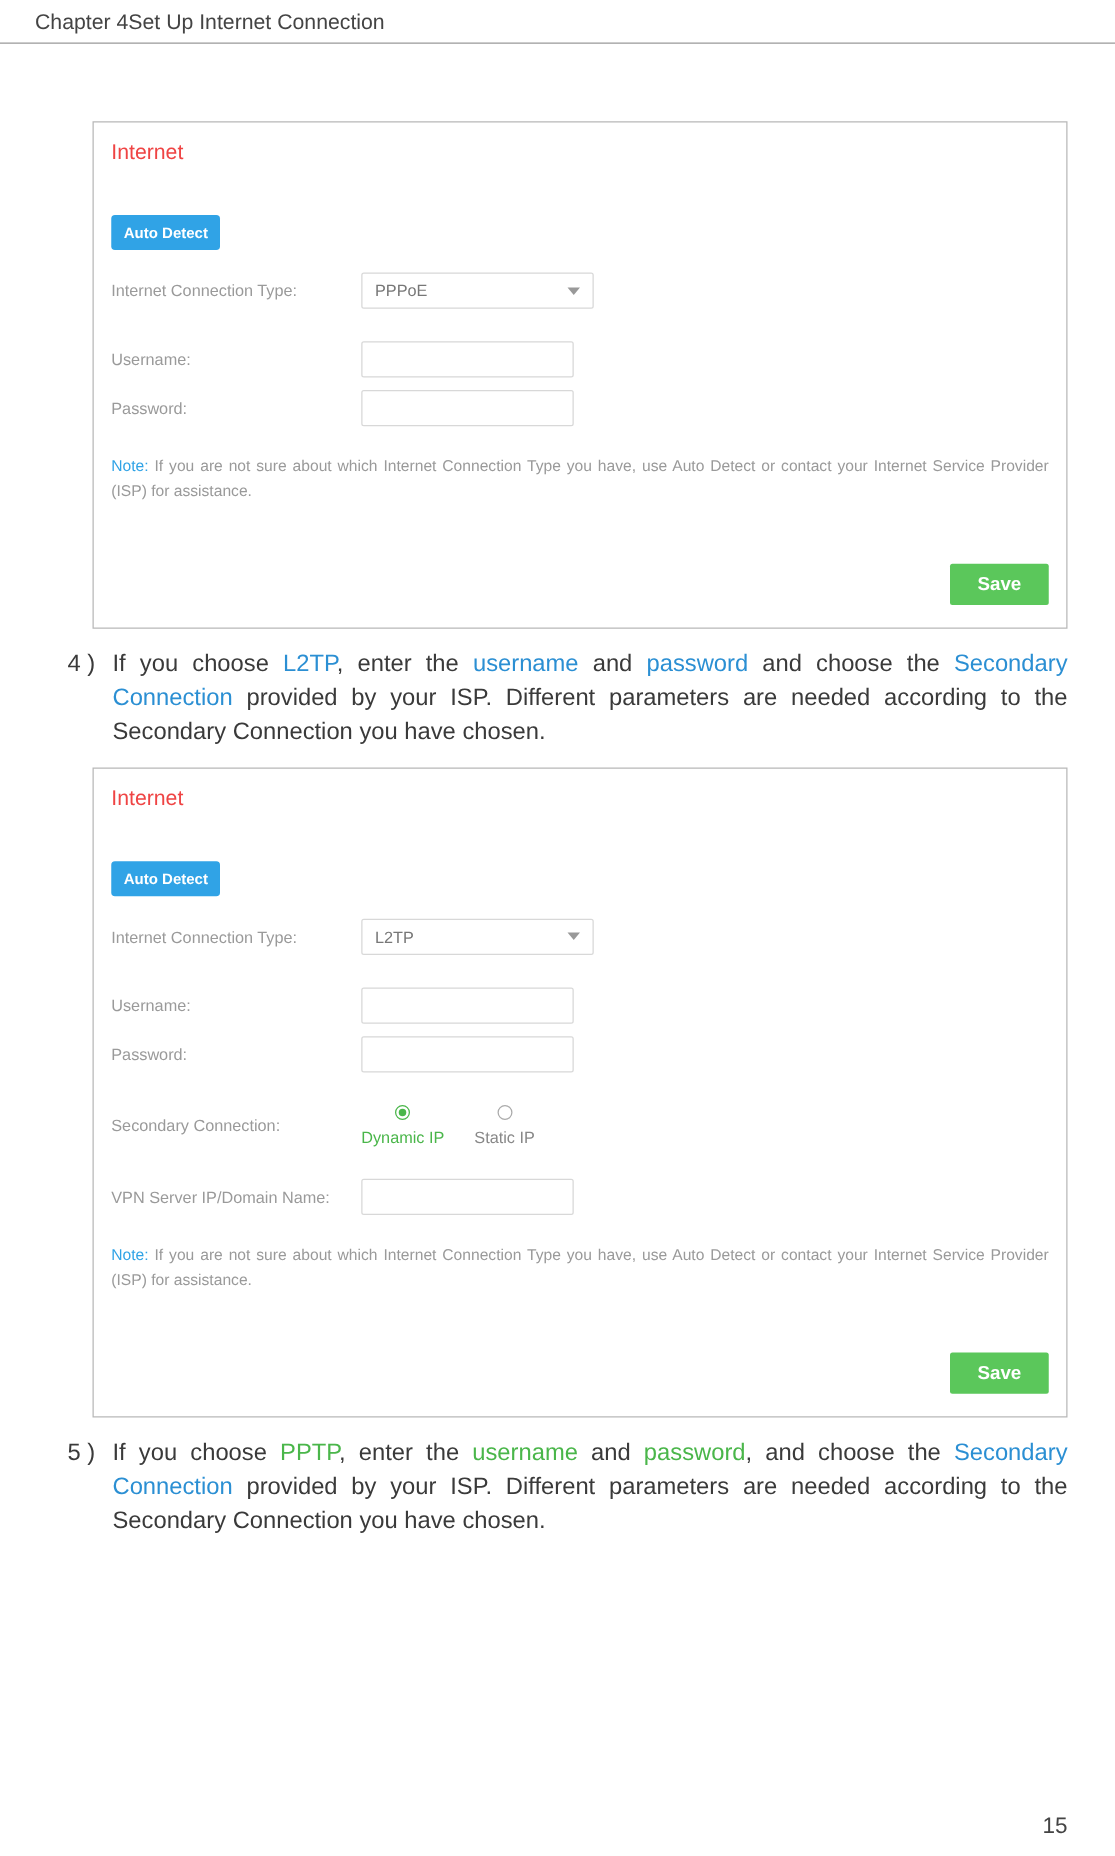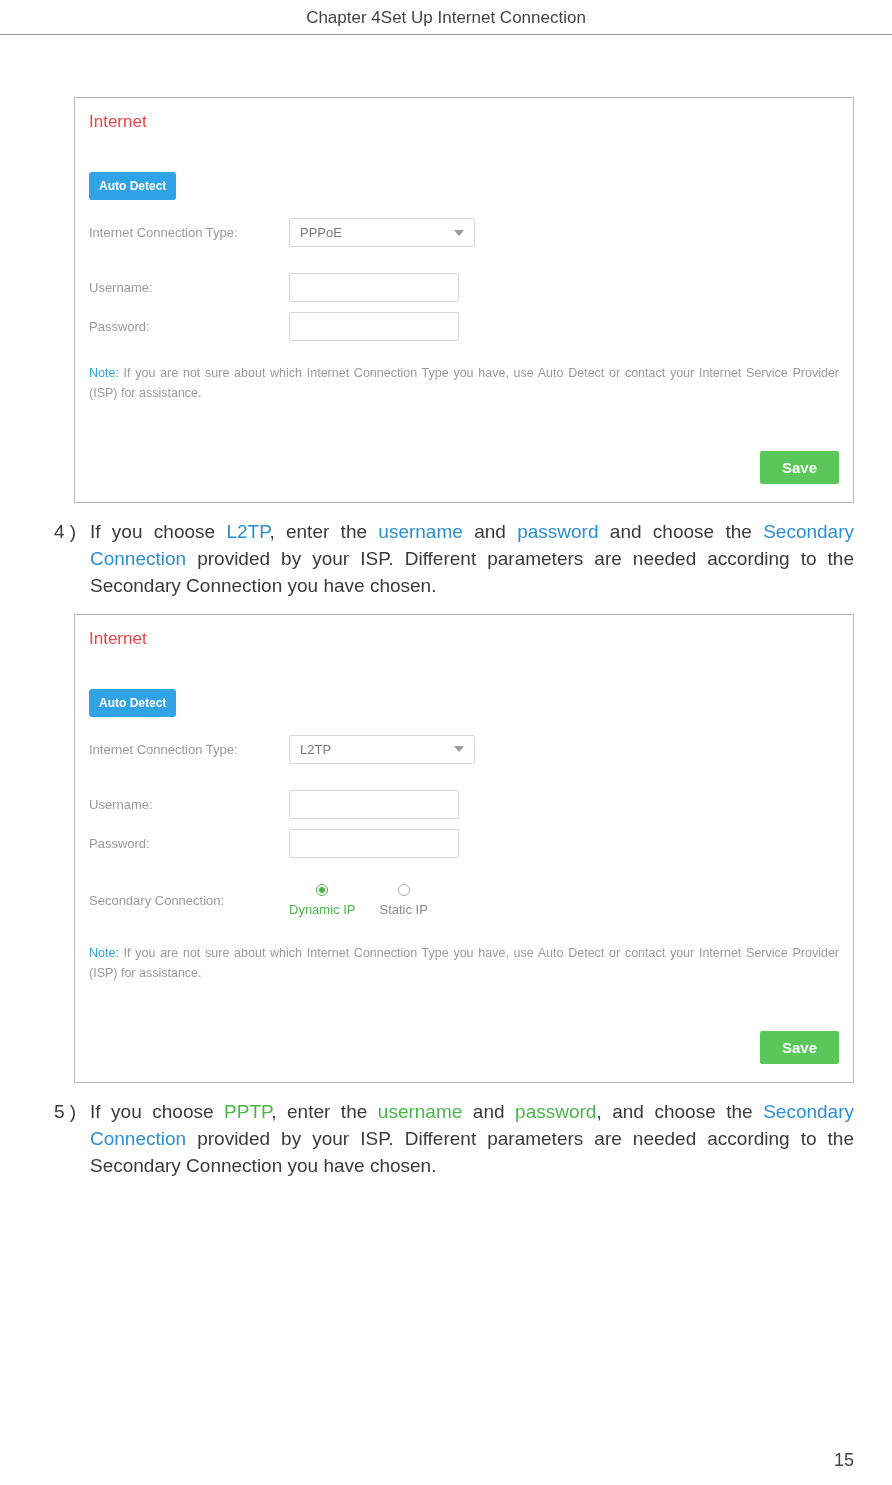--- a/index.html
+++ b/index.html
@@ -6,21 +6,21 @@
   body {
     width: 892px;
     height: 1485px;
     background: #fff;
     font-family: "Segoe UI", "Myriad Pro", Arial, sans-serif;
     color: #333;
     position: relative;
   }
   .page-header {
     display: flex;
-    justify-content: center;
+    justify-content: flex-start;
     padding: 8px 28px 6px 28px;
     border-bottom: 1px solid #999;
     font-size: 17px;
     color: #444;
   }
   .content {
     padding: 0 38px 0 38px;
   }
   .panel {
     border: 1px solid #b8b8b8;
@@ -232,20 +232,24 @@
             </span>
           <span>Dynamic IP</span>
         </div>
         <div class="radio-item">
           <span class="radio-outer"></span>
           <span>Static IP</span>
         </div>
       </div>
     </div>
 
+    <div class="form-row">
+      <div class="form-label">VPN Server IP/Domain Name:</div>
+      <input class="input-box" style="">
+    </div>
 
     <div class="note-wrap">
       <span class="note-label">Note:</span><span> If you are not sure about which Internet Connection Type you have, use Auto Detect or contact your Internet Service Provider (ISP) for assistance.</span>
     </div>
 
     <div class="save-row">
       <button class="save-btn">Save</button>
     </div>
   </div>
 

